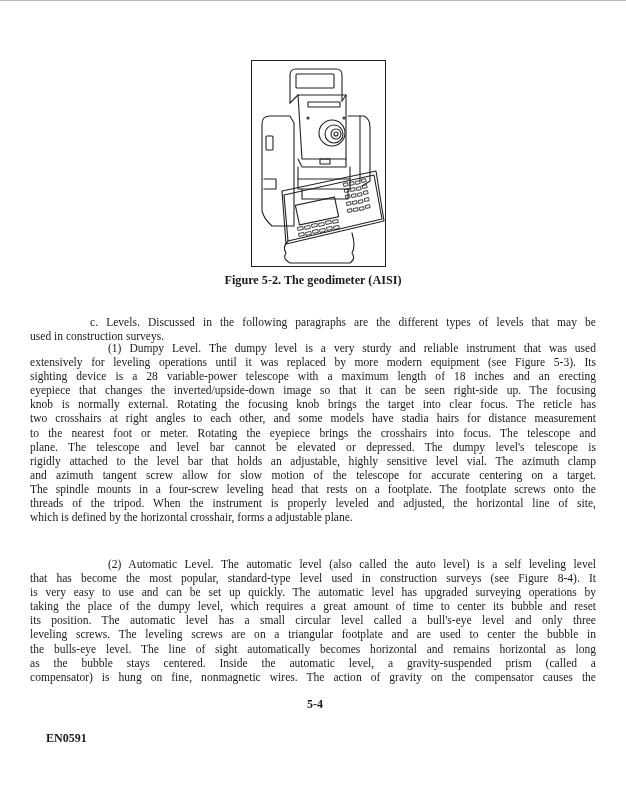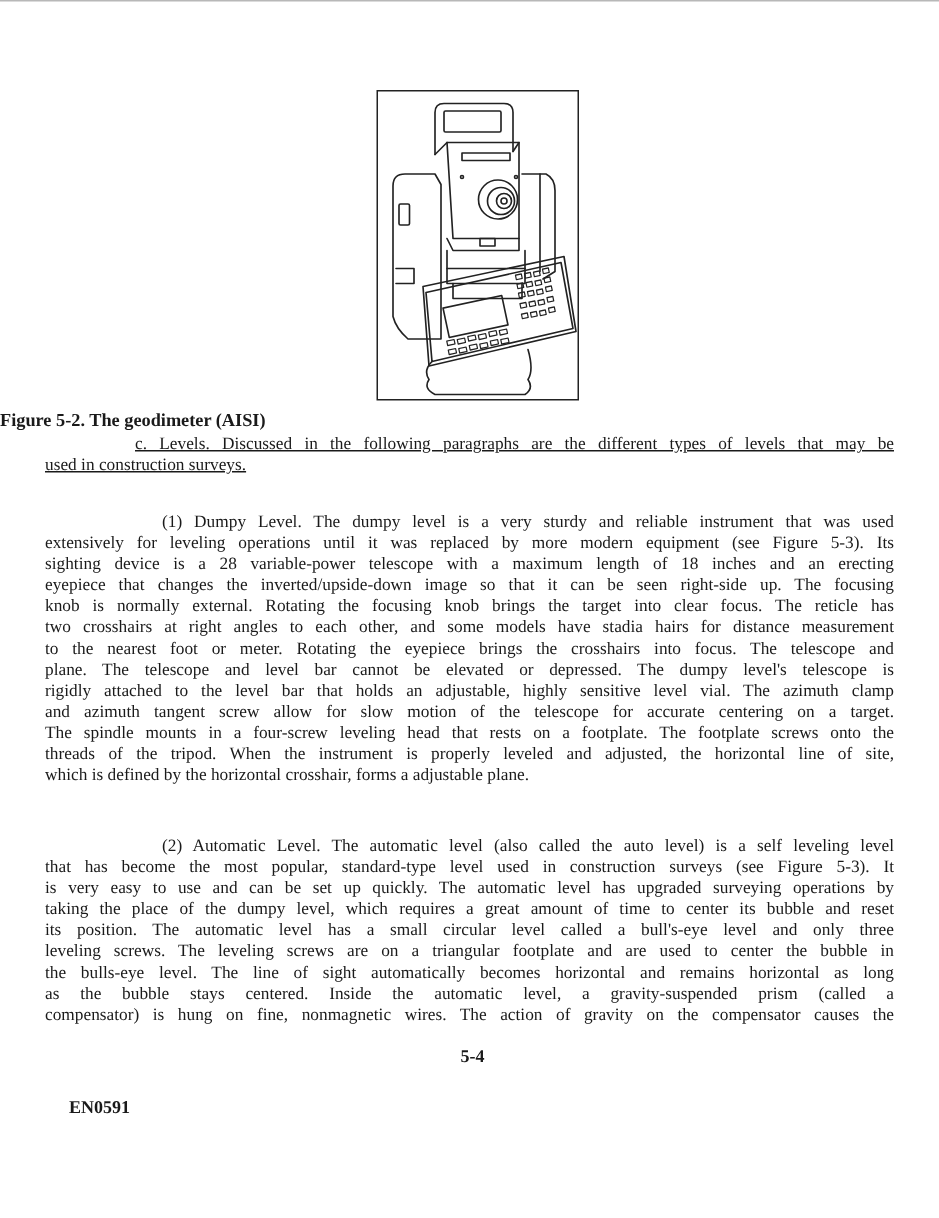--- a/index.html
+++ b/index.html
@@ -7,21 +7,21 @@
     width:626px; height:812px; background:#ffffff; position:relative; overflow:hidden;
     font-family: "Liberation Serif", "DejaVu Serif", serif; color:#1a1a1a;
   }
   .topline { position:absolute; left:0; top:0; width:626px; height:1px; background:#b8b8b8; }
   .figure-frame {
     position:absolute; left:251px; top:60px; width:135px; height:207px;
     border:1.3px solid #222; box-sizing:border-box; background:#fff;
   }
   .figure-frame svg { position:absolute; left:0; top:0; }
   .caption {
-    position:absolute; left:0; width:626px; top:273px; 
+    position:absolute; left:0; width:626px; top:273px; text-align:center;
     font-weight:bold; font-size:12.2px; letter-spacing:0;
   }
   .para {
     position:absolute; left:30px; width:566px; font-size:11.55px; line-height:14.1px;
     text-align:justify; text-align-last:left; margin:0;
   }
   .para .ln { display:block; text-align:justify; text-align-last:justify; white-space:nowrap; overflow:visible; }
   .para .ln.last { text-align-last:left; }
   .para .ln.indent { padding-left:78px; }
   .para .ln.indent-c { padding-left:60px; }
@@ -104,21 +104,21 @@
       <rect x="75" y="166" width="5" height="3" transform="rotate(-12 77 167)"></rect>
       <rect x="82" y="165" width="5" height="3" transform="rotate(-12 84 166)"></rect>
     </g>
 
     <path d="M36 180 Q30 186 34 192 Q30 198 38 202 L98 202 Q104 198 100 192 Q104 186 100 172"></path>
   </svg>
 </div>
 
 <div class="caption">Figure 5-2.  The geodimeter (AISI)</div>
 
-<div class="para" style="top:289px;text-decoration:underline;">
+<div class="para" style="top:315px;">
   <span class="ln indent-c">c.  Levels.  Discussed in the following paragraphs are the different types of levels that may be</span>
   <span class="ln last">used in construction surveys.</span>
 </div>
 
 <div class="para" style="top:341px;">
   <span class="ln indent">(1)  Dumpy Level.  The dumpy level is a very sturdy and reliable instrument that was used</span>
   <span class="ln">extensively for leveling operations until it was replaced by more modern equipment (see Figure 5-3).  Its</span>
   <span class="ln">sighting device is a 28 variable-power telescope with a maximum length of 18 inches and an erecting</span>
   <span class="ln">eyepiece that changes the inverted/upside-down image so that it can be seen right-side up.  The focusing</span>
   <span class="ln">knob is normally external.  Rotating the focusing knob brings the target into clear focus.  The reticle has</span>
@@ -127,21 +127,21 @@
   <span class="ln">plane.  The telescope and level bar cannot be elevated or depressed.  The dumpy level's telescope is</span>
   <span class="ln">rigidly attached to the level bar that holds an adjustable, highly sensitive level vial.  The azimuth clamp</span>
   <span class="ln">and azimuth tangent screw allow for slow motion of the telescope for accurate centering on a target.</span>
   <span class="ln">The spindle mounts in a four-screw leveling head that rests on a footplate.  The footplate screws onto the</span>
   <span class="ln">threads of the tripod.  When the instrument is properly leveled and adjusted, the horizontal line of site,</span>
   <span class="ln last">which is defined by the horizontal crosshair, forms a adjustable plane.</span>
 </div>
 
 <div class="para" style="top:557px;">
   <span class="ln indent">(2)  Automatic Level.  The automatic level (also called the auto level) is a self leveling level</span>
-  <span class="ln">that has become the most popular, standard-type level used in construction surveys (see Figure 5-3).  It</span>
+  <span class="ln">that has become the most popular, standard-type level used in construction surveys (see Figure 8-4).  It</span>
   <span class="ln">is very easy to use and can be set up quickly.  The automatic level has upgraded surveying operations by</span>
   <span class="ln">taking the place of the dumpy level, which requires a great amount of time to center its bubble and reset</span>
   <span class="ln">its position.  The automatic level has a small circular level called a bull's-eye level and only three</span>
   <span class="ln">leveling screws.  The leveling screws are on a triangular footplate and are used to center the bubble in</span>
   <span class="ln">the bulls-eye level.  The line of sight automatically becomes horizontal and remains horizontal as long</span>
   <span class="ln">as the bubble stays centered.   Inside the automatic level, a gravity-suspended prism (called a</span>
   <span class="ln">compensator) is hung on fine, nonmagnetic wires.  The action of gravity on the compensator causes the</span>
 </div>
 
 <div class="footer-left">EN0591</div>

